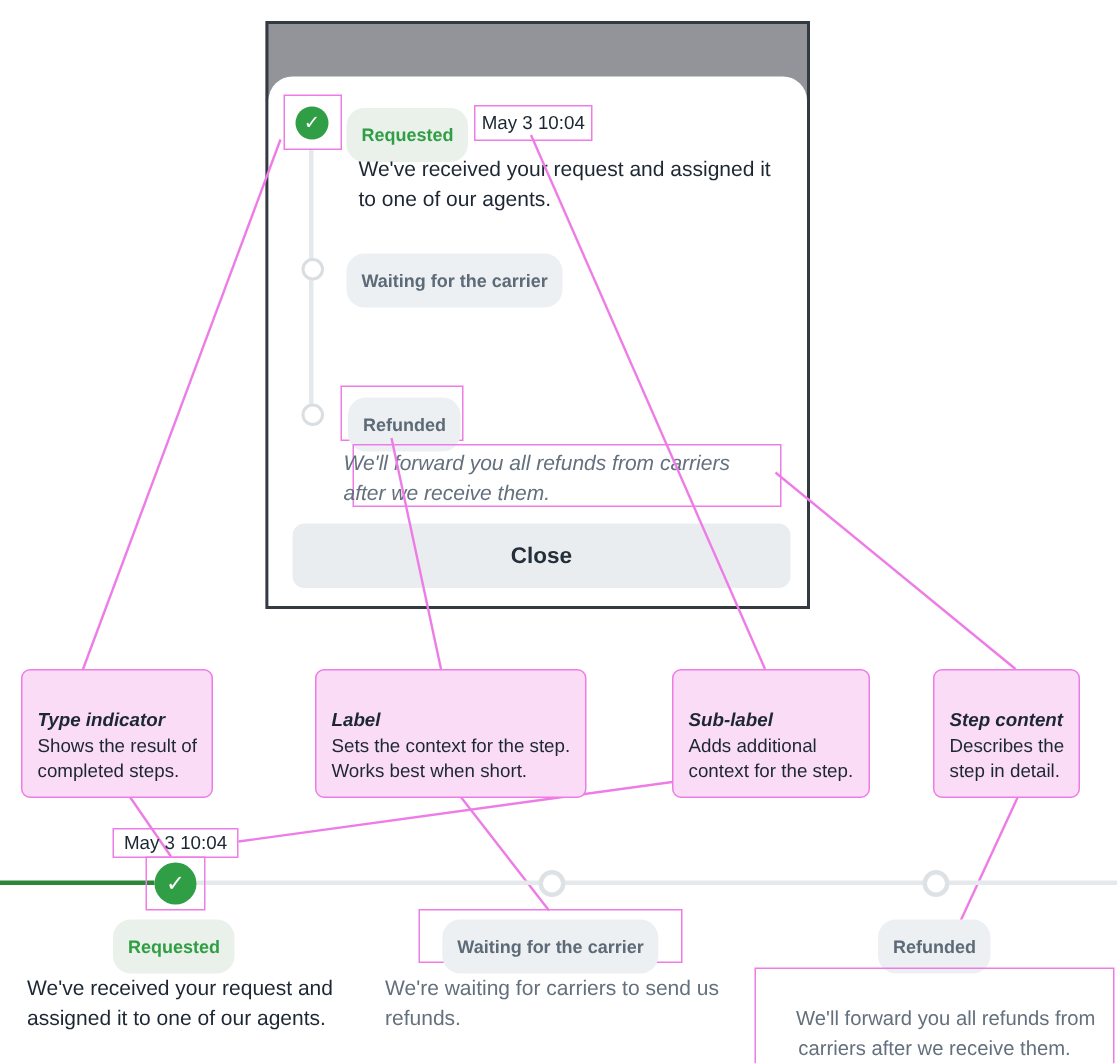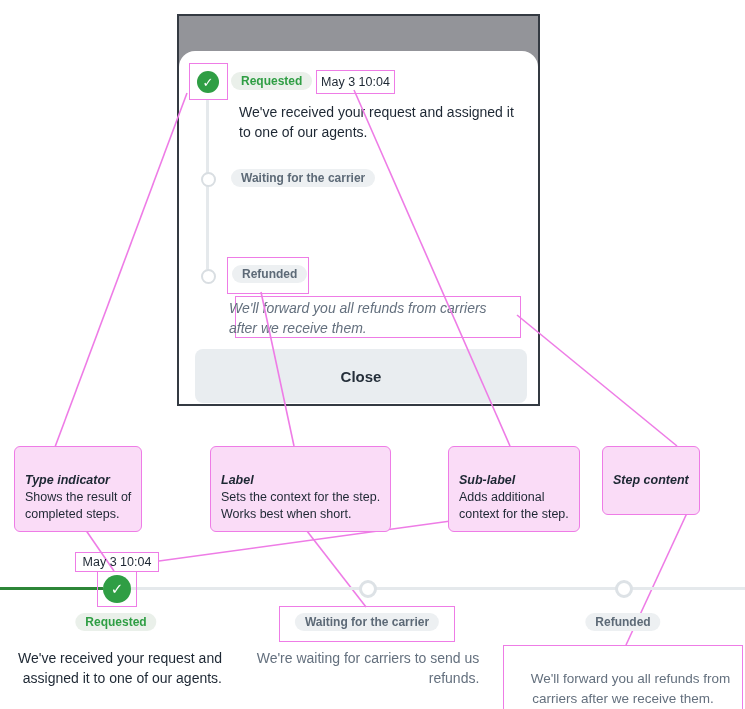--- a/index.html
+++ b/index.html
@@ -10,48 +10,48 @@
   .modal{position:absolute;left:177px;top:14px;width:363px;height:392px;
          background:#939499;border:2px solid #343a42;box-sizing:border-box;}
   .sheet{position:absolute;left:0;top:35px;width:359px;height:353px;background:#ffffff;
          border-radius:16px 16px 0 0;}
   .vline{position:absolute;left:27px;top:83px;width:3px;height:171px;background:#e5e9ec;border-radius:2px;}
   .check-circle{position:absolute;display:flex;align-items:center;justify-content:center;
          background:#2f9e44;border-radius:50%;color:#fff;}
   .modal .check-circle{left:18px;top:55px;width:22px;height:22px;font-size:13px;font-weight:bold;}
   .hollow{position:absolute;width:15px;height:15px;border:2.5px solid #d9dee2;border-radius:50%;
           background:#fff;box-sizing:border-box;}
-  .pill{position:absolute;display:inline-flex;align-items:center;height:18px;padding:0 10px;
+  .pill{position:absolute;display:inline-flex;align-items:center;height:36px;padding:0 10px;
         border-radius:12px;background:#edf0f2;font-size:12px;font-weight:bold;color:#5d6a77;white-space:nowrap;}
   .pill.green{background:#eaf0ea;color:#2f9e44;}
   .para{position:absolute;font-size:14px;line-height:20px;white-space:pre;color:#64707e;}
   .para.dark{color:#1d2733;}
   .timebox{position:absolute;border:1.5px solid #ee7ce6;background:transparent;display:flex;
            align-items:center;justify-content:center;font-size:12.5px;color:#1d2733;box-sizing:border-box;}
   .hl{position:absolute;border:1.5px solid #ee7ce6;box-sizing:border-box;background:transparent;}
-  .close-btn{position:absolute;left:16px;top:333px;width:332px;height:54px;background:#e9edf0;
+  .close-btn{position:absolute;left:16px;top:333px;width:332px;height:43px;background:#e9edf0;
              border:none;border-radius:8px;font-family:inherit;font-size:15px;font-weight:bold;
              color:#252f3a;display:flex;align-items:center;justify-content:center;cursor:pointer;}
 
   
   .callout{position:absolute;background:#fadcf7;border:1.5px solid #ee7ce6;border-radius:6px;
            padding:8px 10px;font-size:12.5px;line-height:17px;color:#1d2733;white-space:pre-line;}
   .callout .t{font-weight:bold;display:block;font-style:italic;}
 
   
   .connectors{position:absolute;left:0;top:0;width:745px;height:709px;pointer-events:none;}
 
   
   .track{position:absolute;top:587px;height:3px;background:#e5e9ec;}
   .track.green{background:#2d8638;}
   .b-check{left:103px;top:575px;width:28px;height:28px;font-size:15px;font-weight:bold;position:absolute;}
   .b-hollow{position:absolute;width:18px;height:18px;border:3px solid #dde2e6;}
   .center-x{transform:translateX(-50%);}
   .b-pill{top:613px;}
-  .b-para{top:648px;text-align:right;transform:translateX(-50%);}
+  .b-para{top:648px;text-align:left;transform:translateX(-50%);}
   .content-box{position:absolute;left:503px;top:645px;width:240px;padding:3px 0;
                font-size:13.5px;line-height:20px;text-align:center;color:#64707e;white-space:pre;}
 </style>
 </head>
 <body>
 
 <div class="stage">
 
   <div class="modal">
     <div class="sheet"></div>
@@ -97,22 +97,23 @@
 completed steps.</span>
   </div>
   <div class="callout" style="left:448px;top:446px;">
     <span class="t">Sub-label</span><span>Adds additional
 context for the step.</span>
   </div>
   <div class="callout" style="left:210px;top:446px;">
     <span class="t">Label</span><span>Sets the context for the step.
 Works best when short.</span>
   </div>
-  <div class="callout" style="left:602px;top:446px;">
-    <span class="t">Step content</span>
+  <div class="callout" style="left:622px;top:446px;">
+    <span class="t">Step content</span><span>Describes the
+step in detail.</span>
   </div>
 
   <div class="track green" style="left:0;width:103px;"></div>
   <div class="track" style="left:131px;width:614px;"></div>
 
   <div class="timebox" style="left:75px;top:552px;width:84px;height:20px;">
     <span>May 3 10:04</span>
   </div>
   <div class="hl" style="left:97px;top:571px;width:40px;height:36px;"></div>
   <div class="check-circle b-check">✓</div>

